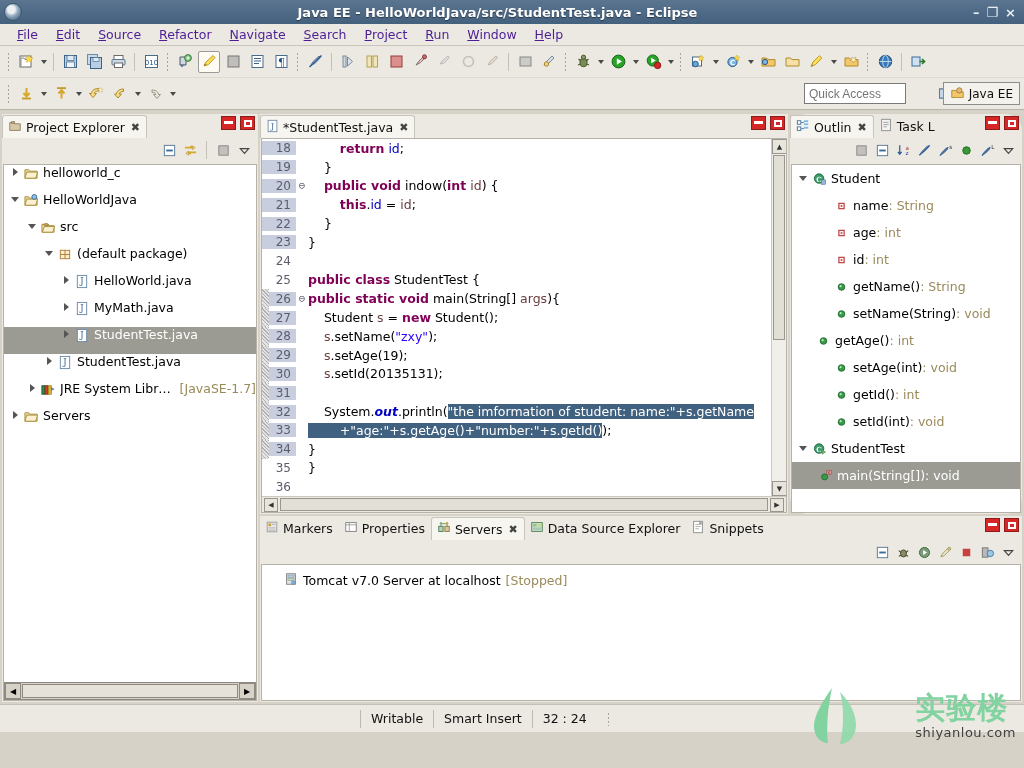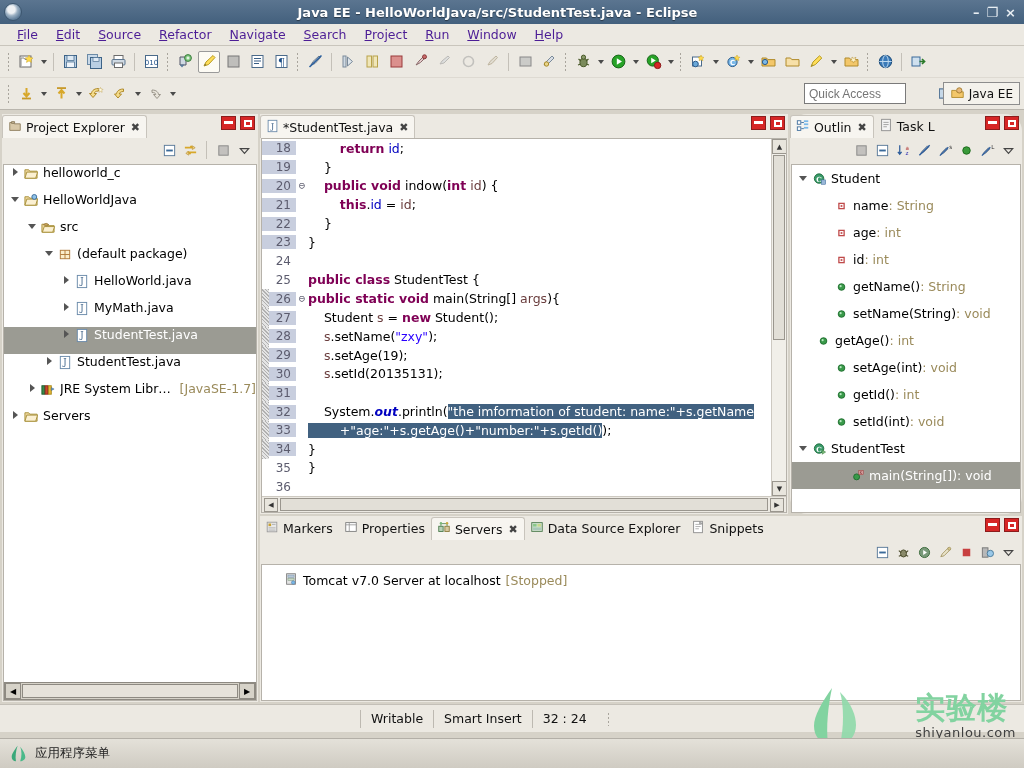--- a/index.html
+++ b/index.html
@@ -907,21 +907,21 @@
             <span class="twisty expanded"></span>
             <span class="tree-icon">
               <svg width="15" height="14" viewBox="0 0 16 16">
                 <circle cx="7.5" cy="7.5" r="5.4" fill="#3a9a6a" stroke="#1a6a3a"></circle>
                 <text x="7.5" y="11" font-size="8" fill="#fff" text-anchor="middle" font-family="DejaVu Serif" font-weight="bold">C</text>
                 <path d="M11 9 l4 2.5 -4 2.5z" fill="#7aba7a" stroke="#3a7a3a" stroke-width=".6"></path>
               </svg>
             </span>
             <span class="o-name">StudentTest</span>
           </div>
-          <div class="out-row sel" style="padding-left: 42px;">
+          <div class="out-row sel" style="padding-left: 10px;">
             <span class="twisty "></span>
             <span class="tree-icon">
               <svg width="15" height="14" viewBox="0 0 16 16">
                 <circle cx="7" cy="9" r="3.4" fill="#3a9a4a" stroke="#1a6a2a"></circle>
                 <rect x="9.5" y="1.5" width="5" height="5" fill="#d8a0a0" stroke="#a03a3a" stroke-width=".6"></rect>
                 <text x="12" y="5.8" font-size="5" fill="#6a1a1a" text-anchor="middle" font-family="DejaVu Sans">s</text>
               </svg>
             </span>
             <span class="o-name">main(String[])</span>
             <span class="o-type"> : void</span>
@@ -1048,21 +1048,14 @@
     <svg width="56" height="60" viewBox="0 0 56 60">
       <path d="M26 2 C16 16 8 30 8 40 C8 50 14 57 22 57 C20 42 22 20 26 2z" fill="#82d3a0"></path>
       <path d="M34 6 C46 18 50 30 50 39 C50 50 43 58 34 58 C38 42 38 20 34 6z" fill="#8fd9aa" opacity=".9"></path>
     </svg>
     <span class="wm-text">
       <span class="wm-cn">实验楼</span>
       <span class="wm-en">shiyanlou.com</span>
     </span>
   </div>
 
-  <div class="taskbar">
-    <svg width="17" height="17" viewBox="0 0 20 20">
-      <path d="M9 1 C5 6 2 11 2 14 C2 17 4 19 7 19 C6 14 7 6 9 1z" fill="#3aa87a"></path>
-      <path d="M12 2 C16 7 18 11 18 14 C18 17 15 19 12 19 C14 13 14 7 12 2z" fill="#4ab98a"></path>
-    </svg>
-    <span>应用程序菜单</span>
-  </div>
 
 </div>
 
 </body></html>

